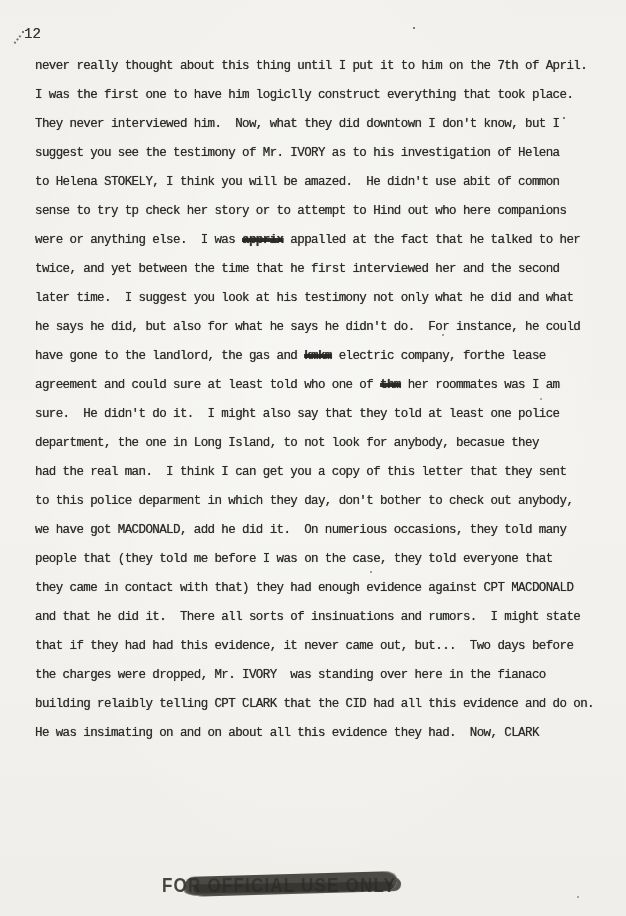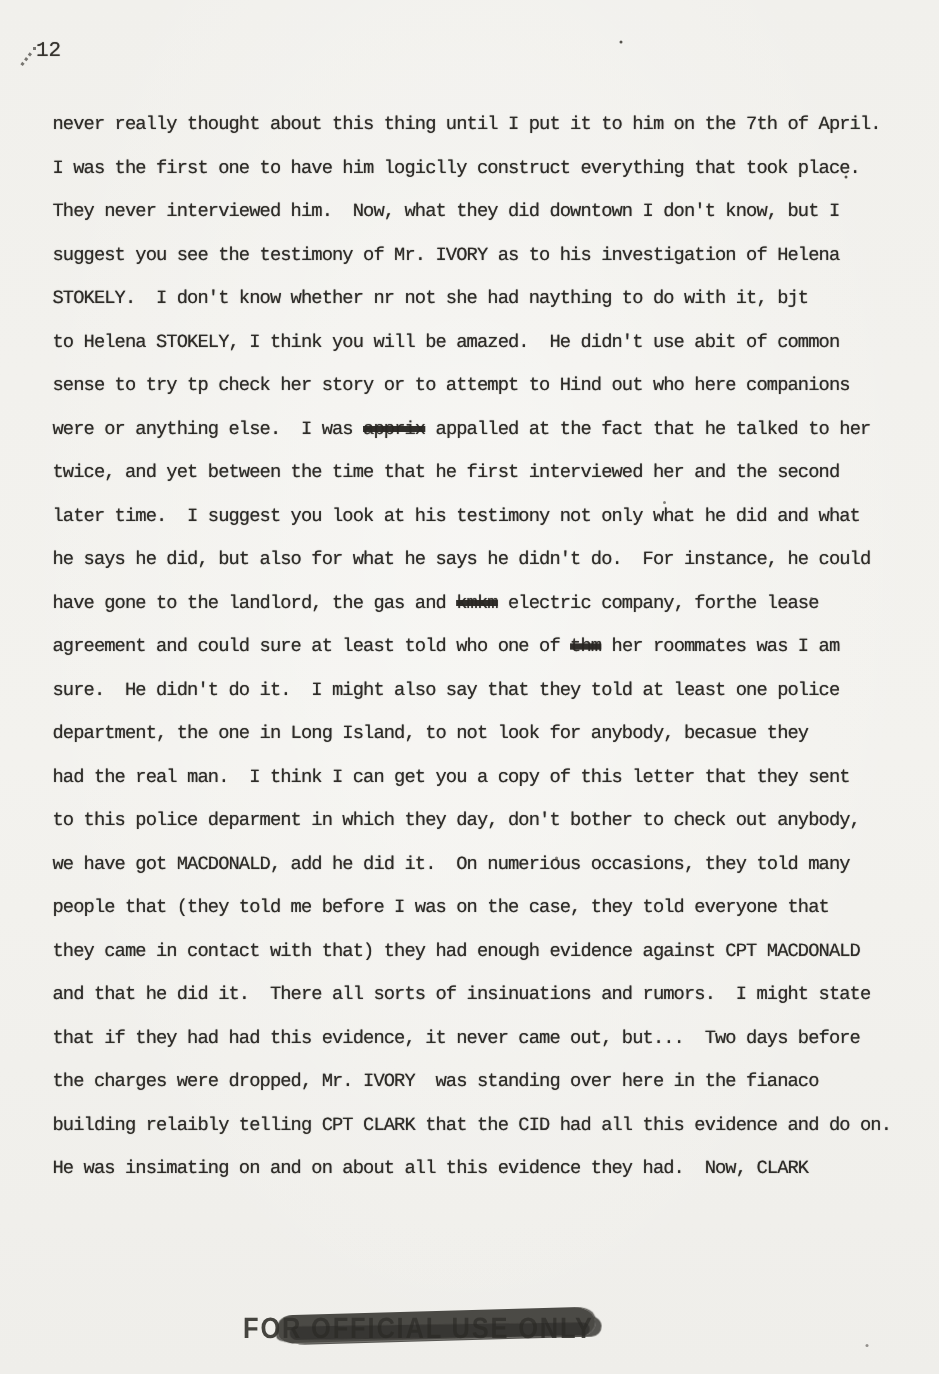--- a/index.html
+++ b/index.html
@@ -37,34 +37,34 @@
     opacity: 0.8;
   }
   .page-number {
     font-size: 14px;
     color: #37342f;
     text-shadow: 0 0 0.6px rgba(55,52,47,0.8);
   }
   .doc-text {
     position: absolute;
     left: 35px;
-    top: 69px;
+    top: 52px;
     width: 578px;
     font-size: 12.5px;
     line-height: 29px;
     letter-spacing: -0.6px;
     color: #2e2c28;
     text-shadow: 0 0 0.7px rgba(46,44,40,0.75);
   }
   .line {
     white-space: pre;
     height: 29px;
   }
   .struck {
-    font-weight: normal;
+    font-weight: bold;
     text-decoration: line-through;
     text-decoration-thickness: 4px;
     text-decoration-color: rgba(40,38,34,0.85);
     color: #34322e;
   }
   .stamp {
     position: absolute;
     left: 162px;
     top: 872px;
     width: 260px;
@@ -128,21 +128,20 @@
   <div class="page-number-wrap">
     <span class="page-number-tick"></span>
     <span class="page-number">12</span>
   </div>
 
   <div class="doc-text">
       <div class="line"><span>never really thought about this thing until I put it to him on the 7th of April.</span></div>
       <div class="line"><span>I was the first one to have him logiclly construct everything that took place.</span></div>
       <div class="line"><span>They never interviewed him.  Now, what they did downtown I don't know, but I</span></div>
       <div class="line"><span>suggest you see the testimony of Mr. IVORY as to his investigation of Helena</span></div>
-      <div class="line"><span>STOKELY.  I don't know whether nr not she had naything to do with it, bjt</span></div>
       <div class="line"><span>to Helena STOKELY, I think you will be amazed.  He didn't use abit of common</span></div>
       <div class="line"><span>sense to try tp check her story or to attempt to Hind out who here companions</span></div>
       <div class="line"><span>were or anything else.  I was </span><span class="struck">apprix</span><span> appalled at the fact that he talked to her</span></div>
       <div class="line"><span>twice, and yet between the time that he first interviewed her and the second</span></div>
       <div class="line"><span>later time.  I suggest you look at his testimony not only what he did and what</span></div>
       <div class="line"><span>he says he did, but also for what he says he didn't do.  For instance, he could</span></div>
       <div class="line"><span>have gone to the landlord, the gas and </span><span class="struck">kmkm</span><span> electric company, forthe lease</span></div>
       <div class="line"><span>agreement and could sure at least told who one of </span><span class="struck">thm</span><span> her roommates was I am</span></div>
       <div class="line"><span>sure.  He didn't do it.  I might also say that they told at least one police</span></div>
       <div class="line"><span>department, the one in Long Island, to not look for anybody, becasue they</span></div>

